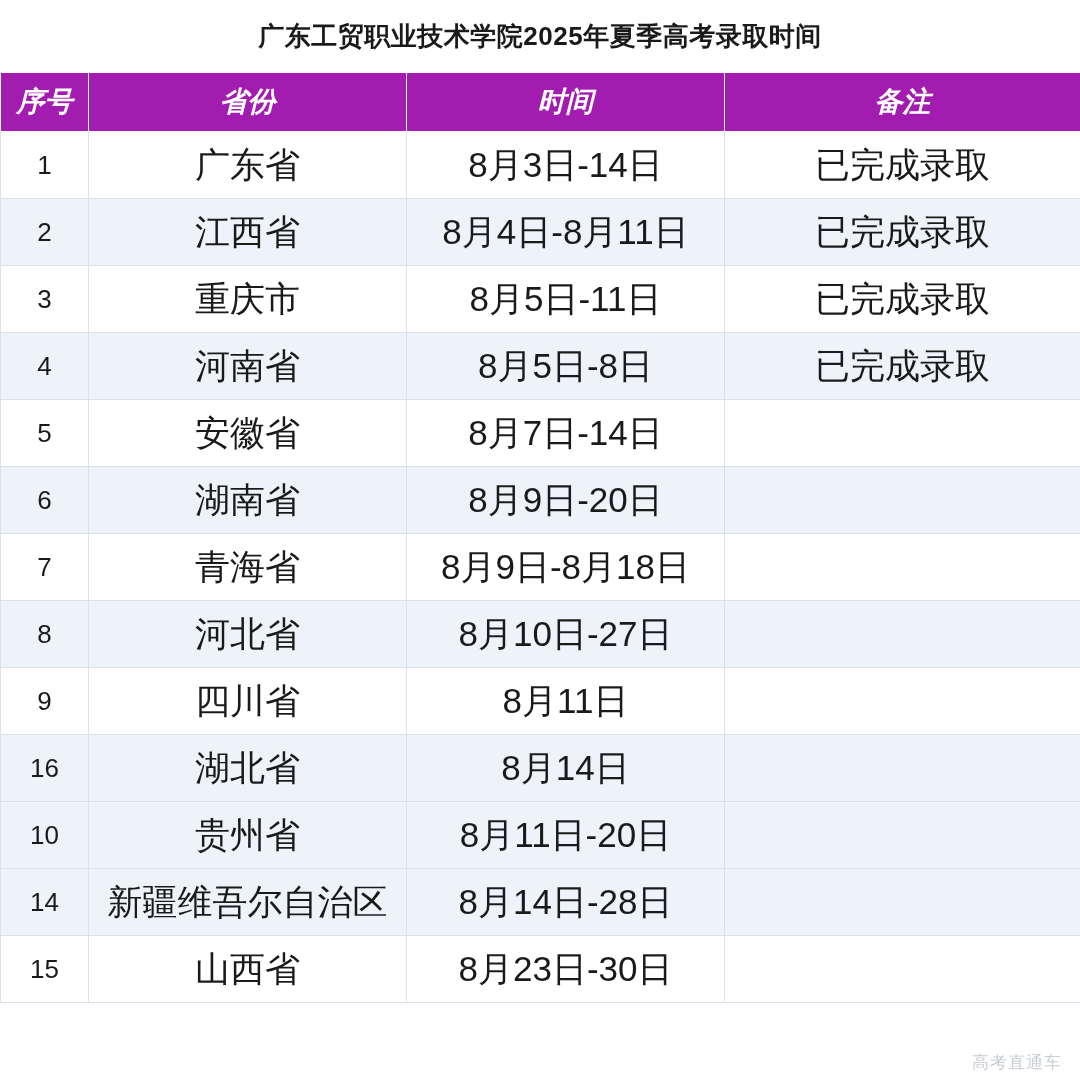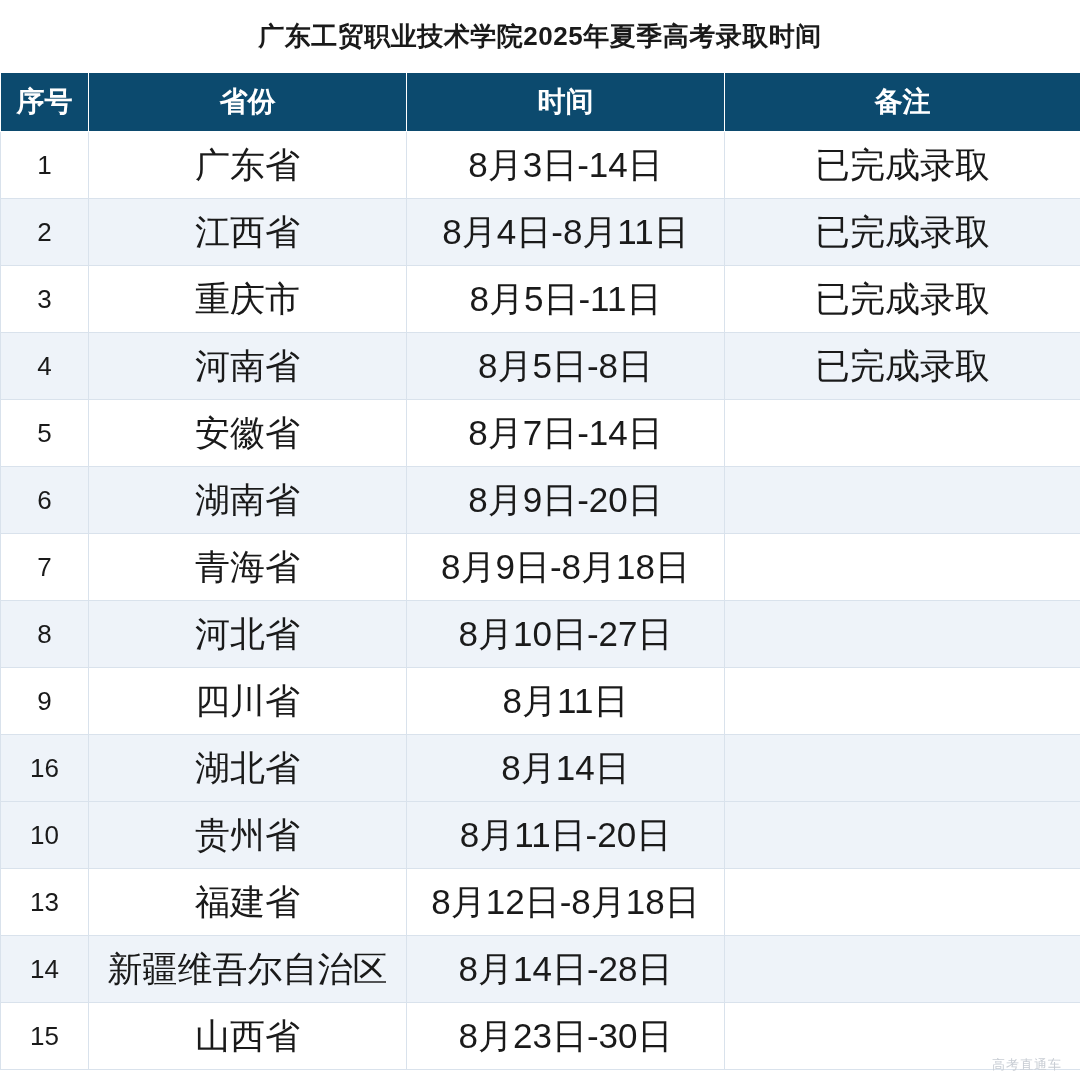--- a/index.html
+++ b/index.html
@@ -34,29 +34,30 @@
     width: 1080px;
     border-collapse: collapse;
     table-layout: fixed;
   }
   table.schedule col.c0 { width: 88px; }
   table.schedule col.c1 { width: 318px; }
   table.schedule col.c2 { width: 318px; }
   table.schedule col.c3 { width: 356px; }
 
   thead th {
-    background: #0c4a6e;
+    background: #a21caf;
     color: #ffffff;
     font-size: 28px;
     font-weight: bold;
     height: 58px;
     text-align: center;
     border: 1px solid #ffffff;
     border-top: none;
     padding: 0;
+    font-style: italic;
   }
   tbody td {
     height: 66px;
     text-align: center;
     font-size: 35px;
     color: #1a1a1a;
     border: 1px solid #d9e2ec;
     padding: 0 4px;
     white-space: nowrap;
     overflow: hidden;
@@ -67,21 +68,21 @@
   tbody tr.even td {
     background: #eef3f9;
   }
   tbody td.num {
     font-size: 26px;
   }
   .watermark {
     position: absolute;
     right: 18px;
     bottom: 16px;
-    font-size: 13px;
+    font-size: 17px;
     color: #c8cdd4;
     letter-spacing: 1px;
     pointer-events: none;
   }
 </style>
 </head>
 <body>
 
 <div class="page">
 
@@ -162,26 +163,20 @@
           <td>湖北省</td>
           <td>8月14日</td>
           <td></td>
         </tr>
         <tr class="even">
           <td class="num">10</td>
           <td>贵州省</td>
           <td>8月11日-20日</td>
           <td></td>
         </tr>
-        <tr class="odd">
-          <td class="num">13</td>
-          <td>福建省</td>
-          <td>8月12日-8月18日</td>
-          <td></td>
-        </tr>
         <tr class="even">
           <td class="num">14</td>
           <td>新疆维吾尔自治区</td>
           <td>8月14日-28日</td>
           <td></td>
         </tr>
         <tr class="odd">
           <td class="num">15</td>
           <td>山西省</td>
           <td>8月23日-30日</td>

